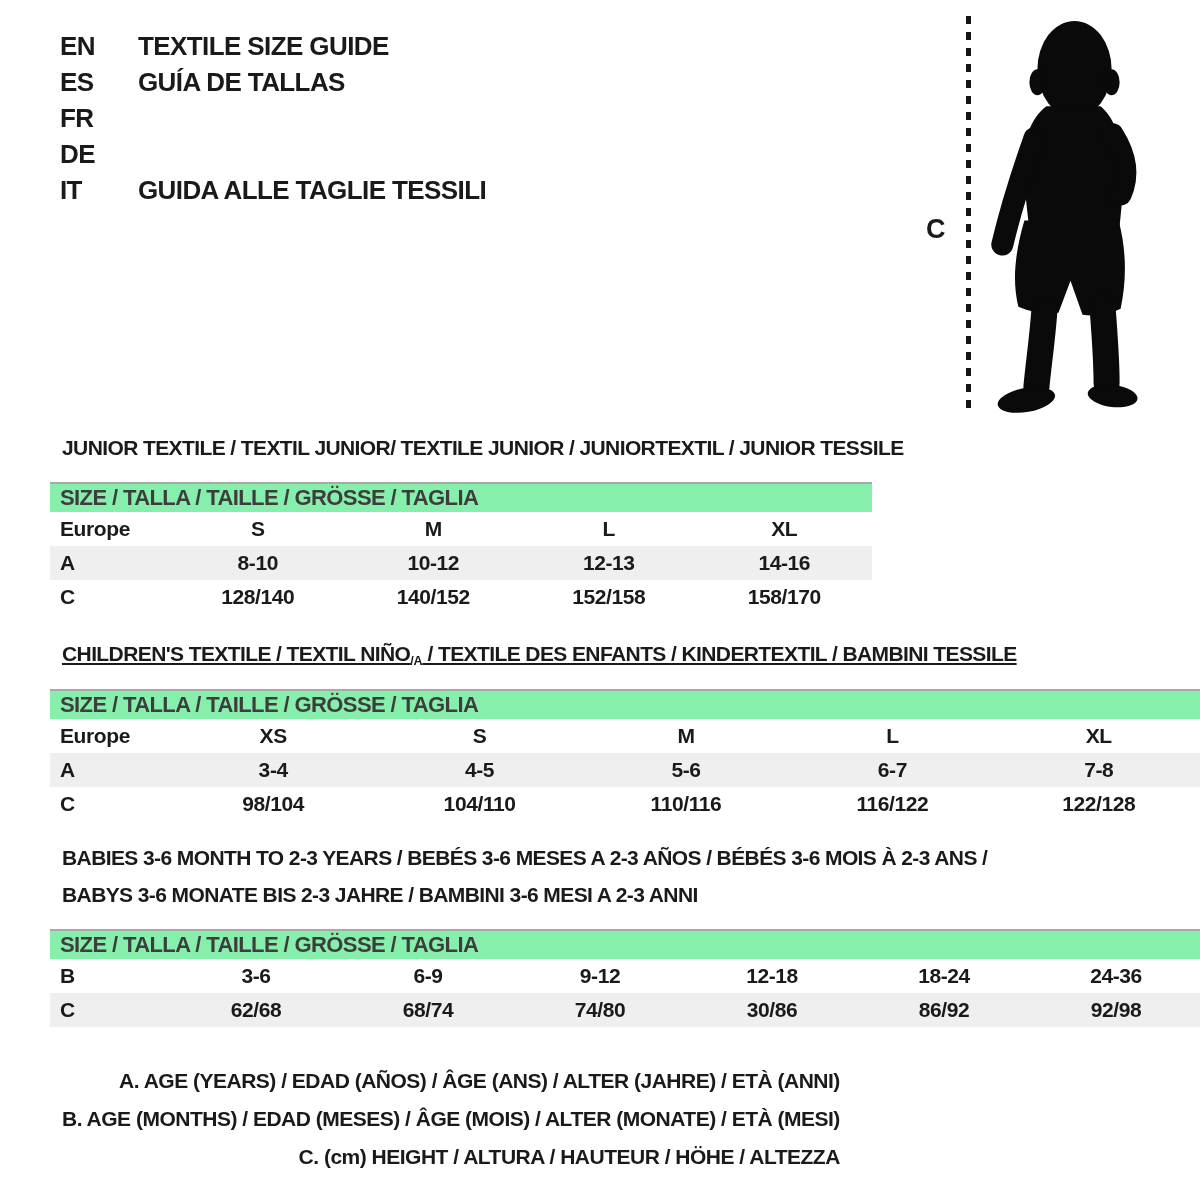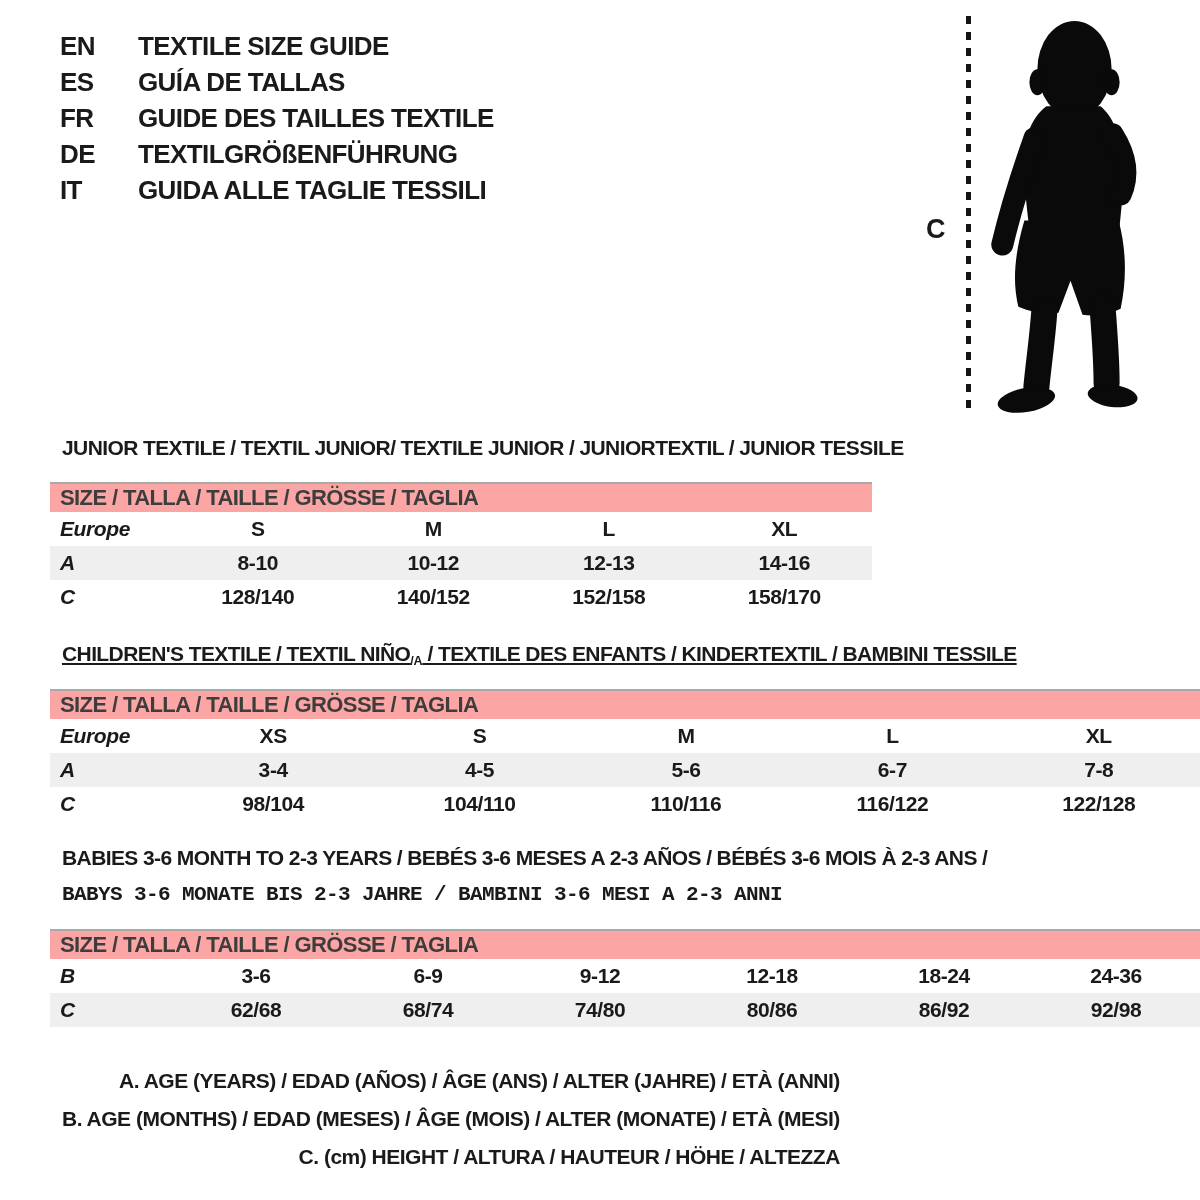--- a/index.html
+++ b/index.html
@@ -28,28 +28,28 @@
   }
   .silhouette { position:absolute; left:963px; top:14px; width:178px; height:406px; }
 
   
   .sec-title { position:absolute; left:42px; font-size:21px; font-weight:bold;
                letter-spacing:-0.6px; white-space:nowrap; }
   .sec-title .subA { font-size:0.6em; vertical-align:-0.3em; letter-spacing:-0.3px; }
 
   .tablewrap { position:absolute; left:30px; }
   .size-bar {
-    height:30px; background:#fca5a5; border-top:2px solid #a9a9a9;
+    height:30px; background:#86efac; border-top:2px solid #a9a9a9;
     display:flex; align-items:center; padding-left:10px;
     font-size:22px; font-weight:bold; color:#3d3d3d; letter-spacing:-0.6px;
   }
   table { border-collapse:collapse; table-layout:fixed; width:100%;
           font-size:21px; font-weight:bold; letter-spacing:-0.4px; }
   td { height:34px; text-align:center; padding:0; vertical-align:middle; }
-  td.lbl { text-align:left; padding-left:10px;font-style:italic; }
+  td.lbl { text-align:left; padding-left:10px; }
   tr.stripe { background:#efefef; }
 
   .w-junior { width:822px; }
   .w-wide   { width:1152px; }
 
   
   .legend { position:absolute; top:1062px; left:42px; font-size:21px;
             font-weight:bold; letter-spacing:-0.5px; }
   .legend div { height:38px; line-height:38px; white-space:nowrap;text-align:right; }
 </style>
@@ -62,25 +62,23 @@
     <div class="lang-row">
       <span class="lang-code">EN</span>
       <span>TEXTILE SIZE GUIDE</span>
     </div>
     <div class="lang-row">
       <span class="lang-code">ES</span>
       <span>GUÍA DE TALLAS</span>
     </div>
     <div class="lang-row">
       <span class="lang-code">FR</span>
-      <span>GUIDE DES TAILLES TEXTILE</span>
     </div>
     <div class="lang-row">
       <span class="lang-code">DE</span>
-      <span>TEXTILGRÖßENFÜHRUNG</span>
     </div>
     <div class="lang-row">
       <span class="lang-code">IT</span>
       <span>GUIDA ALLE TAGLIE TESSILI</span>
     </div>
   </div>
 
   <div class="measure-line"></div>
   <div class="measure-label">C</div>
   <svg class="silhouette" viewBox="0 0 175 405" xmlns="http://www.w3.org/2000/svg">
@@ -171,21 +169,21 @@
         <td>104/110</td>
         <td>110/116</td>
         <td>116/122</td>
         <td>122/128</td>
       </tr>
     </tbody>
       </table>
   </div>
 
   <div class="sec-title" style="top:846px;">BABIES 3-6 MONTH TO 2-3 YEARS / BEBÉS 3-6 MESES A 2-3 AÑOS / BÉBÉS 3-6 MOIS À 2-3 ANS /</div>
-  <div class="sec-title" style="top:883px;font-family:Liberation Mono, monospace;">BABYS 3-6 MONATE BIS 2-3 JAHRE / BAMBINI 3-6 MESI A 2-3 ANNI</div>
+  <div class="sec-title" style="top:883px;">BABYS 3-6 MONATE BIS 2-3 JAHRE / BAMBINI 3-6 MESI A 2-3 ANNI</div>
   <div class="tablewrap w-wide" style="top:929px;">
     <div class="size-bar">SIZE / TALLA / TAILLE / GRÖSSE / TAGLIA</div>
     <table>
       <colgroup>
           <col style="width:120px">
           <col>
           <col>
           <col>
           <col>
           <col>
@@ -199,21 +197,21 @@
         <td>9-12</td>
         <td>12-18</td>
         <td>18-24</td>
         <td>24-36</td>
       </tr>
       <tr class="stripe">
         <td class="lbl">C</td>
         <td>62/68</td>
         <td>68/74</td>
         <td>74/80</td>
-        <td>80/86</td>
+        <td>30/86</td>
         <td>86/92</td>
         <td>92/98</td>
       </tr>
     </tbody>
       </table>
   </div>
 
   <div class="legend">
     <div>A. AGE (YEARS) / EDAD (AÑOS) / ÂGE (ANS) / ALTER (JAHRE) / ETÀ (ANNI)</div>
     <div>B. AGE (MONTHS) / EDAD (MESES) / ÂGE (MOIS) / ALTER (MONATE) / ETÀ (MESI)</div>

